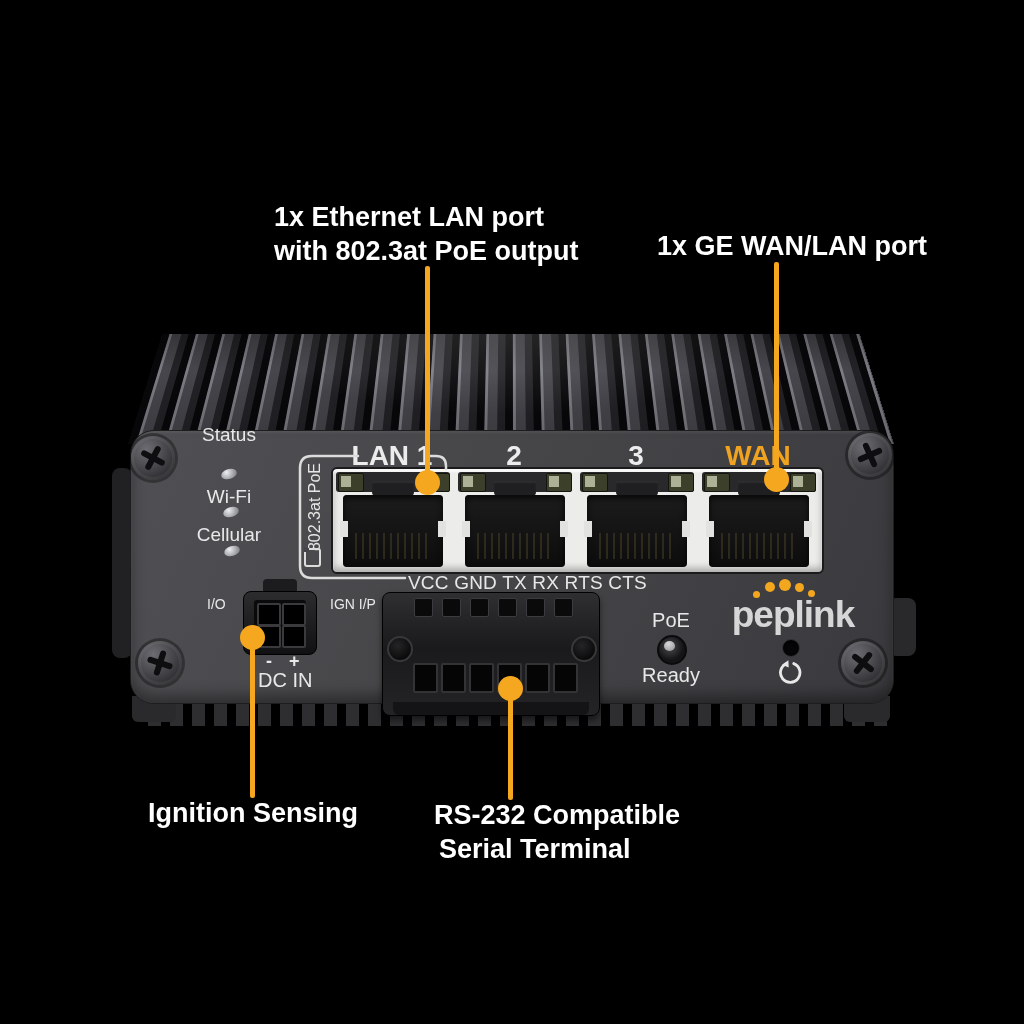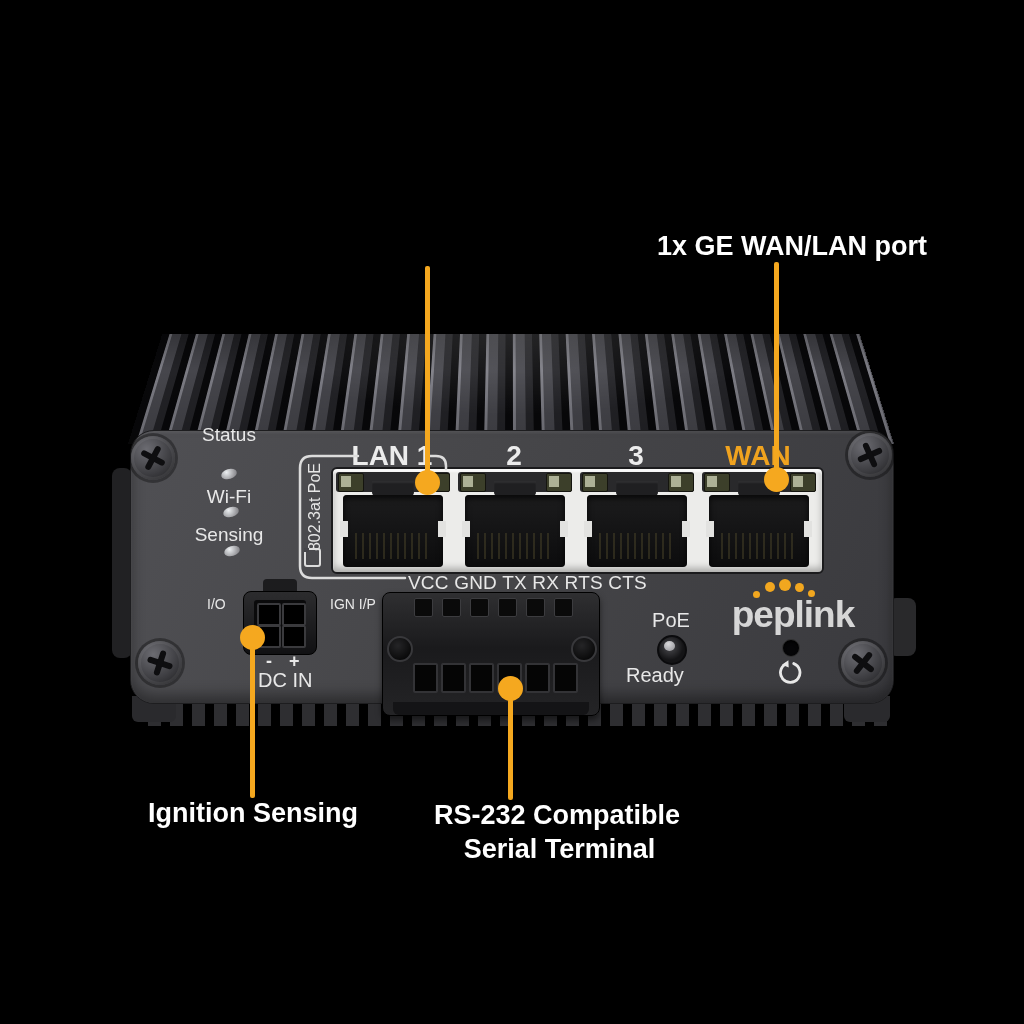--- a/index.html
+++ b/index.html
@@ -103,29 +103,33 @@
     background:#050507;border:1px solid #333;box-shadow:inset 0 2px 3px #000;z-index:3;}
   .reset-icon{position:absolute;left:777px;top:660px;width:26px;height:26px;z-index:3;}
 
   .bracket-svg{position:absolute;left:290px;top:440px;z-index:4;}
 </style>
 </head>
 <body>
 
 <div class="scene">
 
+  <div class="ann" style="left:274px;top:200px;">
+    <div>1x Ethernet LAN port</div>
+    <div>with 802.3at PoE output</div>
+  </div>
   <div class="ann" style="left:657px;top:229px;">
     <div>1x GE WAN/LAN port</div>
   </div>
   <div class="ann" style="left:148px;top:796px;">
     <div>Ignition Sensing</div>
   </div>
   <div class="ann" style="left:434px;top:798px;">
     <div>RS-232 Compatible</div>
-    <div style="padding-left:5px;text-align:center;">Serial Terminal</div>
+    <div style="padding-left:5px;">Serial Terminal</div>
   </div>
 
   <div class="ann-line" style="left:425px;top:266px;height:210px;"></div>
   <div class="ann-dot" style="left:415px;top:470px;"></div>
   <div class="ann-line" style="left:774px;top:262px;height:212px;"></div>
   <div class="ann-dot" style="left:764px;top:467px;"></div>
   <div class="ann-line" style="left:250px;top:643px;height:155px;"></div>
   <div class="ann-dot" style="left:240px;top:625px;"></div>
   <div class="ann-line" style="left:508px;top:693px;height:107px;"></div>
   <div class="ann-dot" style="left:498px;top:676px;"></div>
@@ -149,21 +153,21 @@
       <div class="cross" style="transform:rotate(18deg);"></div>
     </div>
   <div class="screw" style="left:841px;top:641px;">
       <div class="cross" style="transform:rotate(38deg);"></div>
     </div>
 
   <div class="led-label" style="left:164px;top:424px;">Status</div>
   <div class="led-oval" style="left:221px;top:469px;"></div>
   <div class="led-label" style="left:164px;top:486px;">Wi-Fi</div>
   <div class="led-oval" style="left:223px;top:507px;"></div>
-  <div class="led-label" style="left:164px;top:524px;">Sensing</div>
+  <div class="led-label" style="left:164px;top:524px;">Cellular</div>
   <div class="led-oval" style="left:224px;top:546px;"></div>
 
   <div class="port-label" style="left:342px;">LAN 1</div>
   <div class="port-label" style="left:464px;">2</div>
   <div class="port-label" style="left:586px;">3</div>
   <div class="port-label" style="left:708px;color:#F0A31F;font-weight:bold;">WAN</div>
 
   <svg class="bracket-svg" width="180" height="150" viewBox="0 0 180 150">
     <path d="M68 16 L22 16 Q10 16 10 28 L10 126 Q10 138 22 138 L115 138" fill="none" stroke="#dcdcdc" stroke-width="2.5" stroke-linecap="round"></path>
     <path d="M136 16 L146 16 Q156 16 156 26 L156 29" fill="none" stroke="#dcdcdc" stroke-width="2.5" stroke-linecap="round"></path>
@@ -264,21 +268,21 @@
     <div class="tsq" style="left:114px;"></div>
     <div class="tsq" style="left:142px;"></div>
     <div class="tsq" style="left:170px;"></div>
     <div class="tlip"></div>
   </div>
 
   <div class="small-label" style="left:641px;top:609px;width:60px;text-align:center;font-size:20px;">PoE</div>
   <div class="poe-led">
       <i></i>
     </div>
-  <div class="small-label" style="left:626px;top:664px;width:90px;font-size:20px;">Ready</div>
+  <div class="small-label" style="left:626px;top:664px;width:90px;text-align:center;font-size:20px;">Ready</div>
 
   <div class="brand-dot" style="left:753px;top:591px;width:7px;height:7px;"></div>
   <div class="brand-dot" style="left:765px;top:582px;width:10px;height:10px;"></div>
   <div class="brand-dot" style="left:779px;top:579px;width:12px;height:12px;"></div>
   <div class="brand-dot" style="left:795px;top:583px;width:9px;height:9px;"></div>
   <div class="brand-dot" style="left:808px;top:590px;width:7px;height:7px;"></div>
   <div class="brand-text">peplink</div>
 
   <div class="reset-hole"></div>
   <svg class="reset-icon" viewBox="0 0 24 24">

